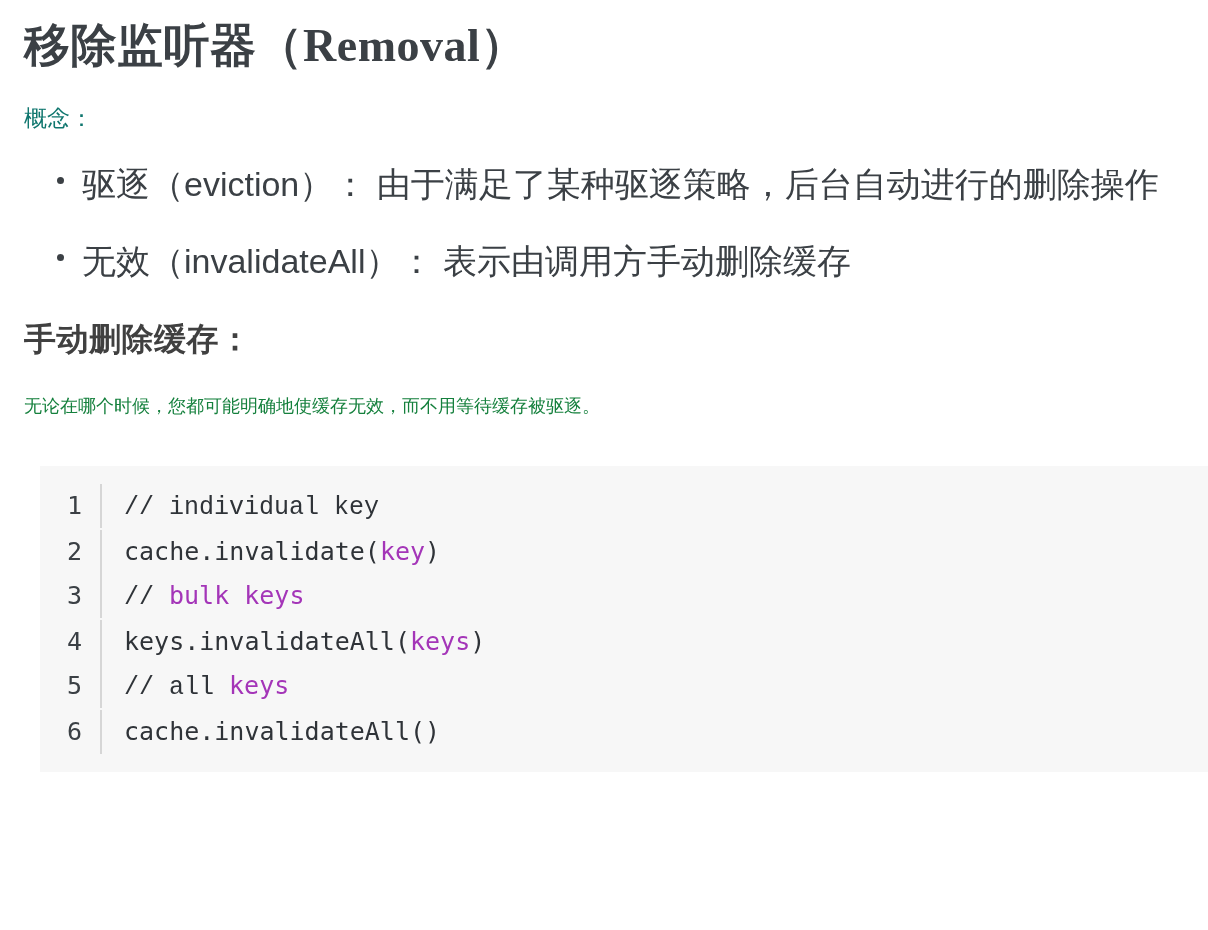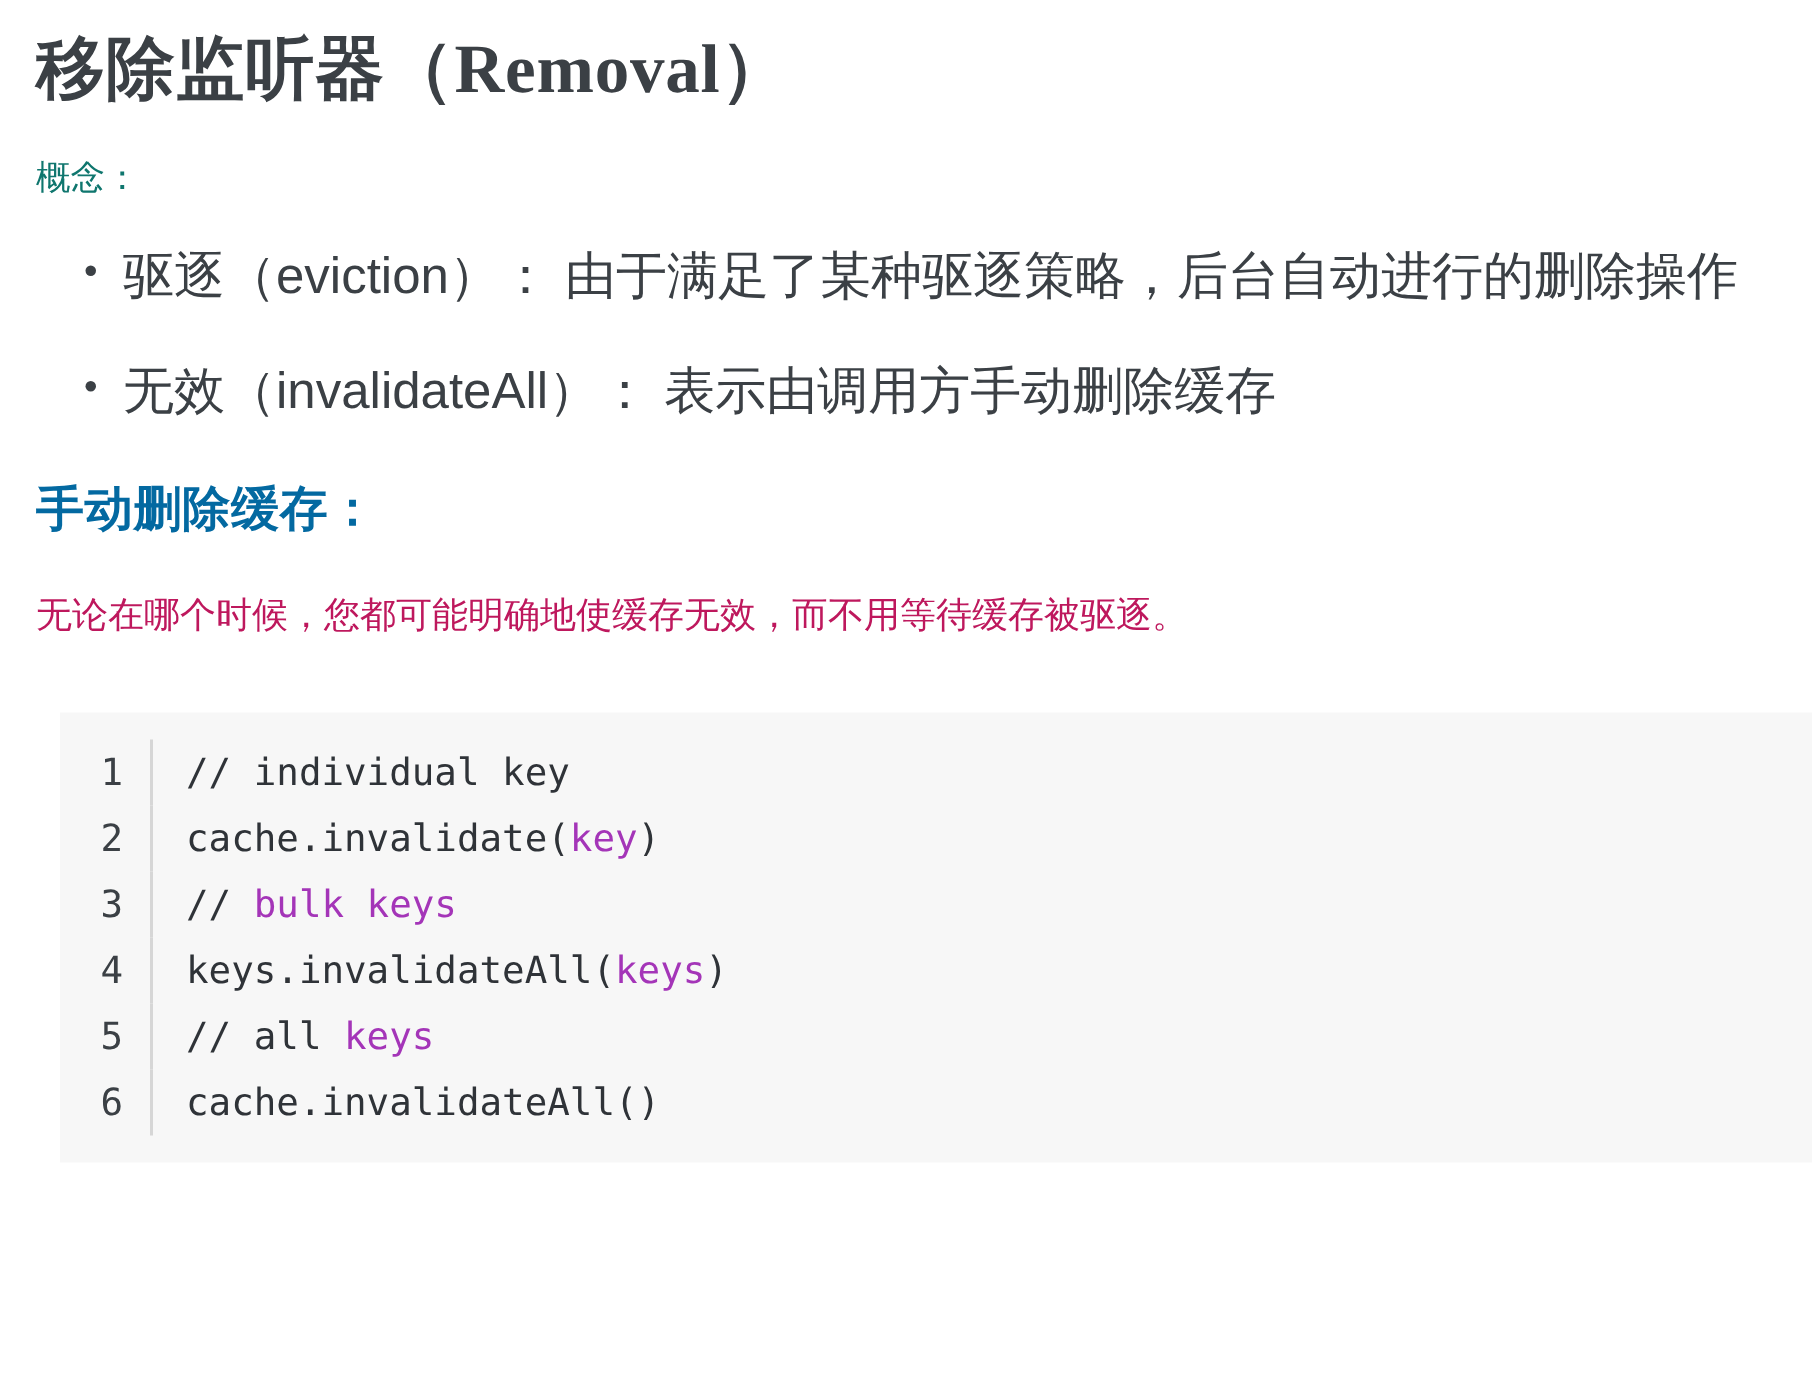--- a/index.html
+++ b/index.html
@@ -51,27 +51,27 @@
     left: -25px;
     top: 15px;
     width: 7px;
     height: 7px;
     border-radius: 50%;
     background: #3b4045;
   }
   h2.subtitle {
     font-size: 32px;
     font-weight: bold;
-    color: #0369a1;
+    color: #404040;
     margin: 34px 0 0 0;
     letter-spacing: 0.5px;
   }
   p.body-text {
-    font-size: 24px;
-    color: #be185d;
+    font-size: 18px;
+    color: #15803d;
     margin: 31px 0 0 0;
     line-height: 1.5;
   }
   .code-block {
     margin: 46px 0 0 16px;
     background: #f7f7f7;
     padding: 18px 0 18px 0;
     width: 1168px;
     box-sizing: border-box;
     font-family: "DejaVu Sans Mono", monospace;
@@ -90,21 +90,21 @@
     flex: none;
     border-right: 2px solid #d6d6d6;
     box-sizing: border-box;
   }
   .code-text {
     padding-left: 22px;
     white-space: pre;
     color: #2f3338;
   }
   .tok-var { color: #a435b8; }
-  .tok-comment { color: #2f3338; }
+  .tok-comment { color: #2f3338; font-family: Liberation Mono, monospace; }
 </style>
 </head>
 <body>
 
 <div class="page">
 
   <h1 class="title">移除监听器（Removal）</h1>
 
   <p class="lead">概念：</p>
 

